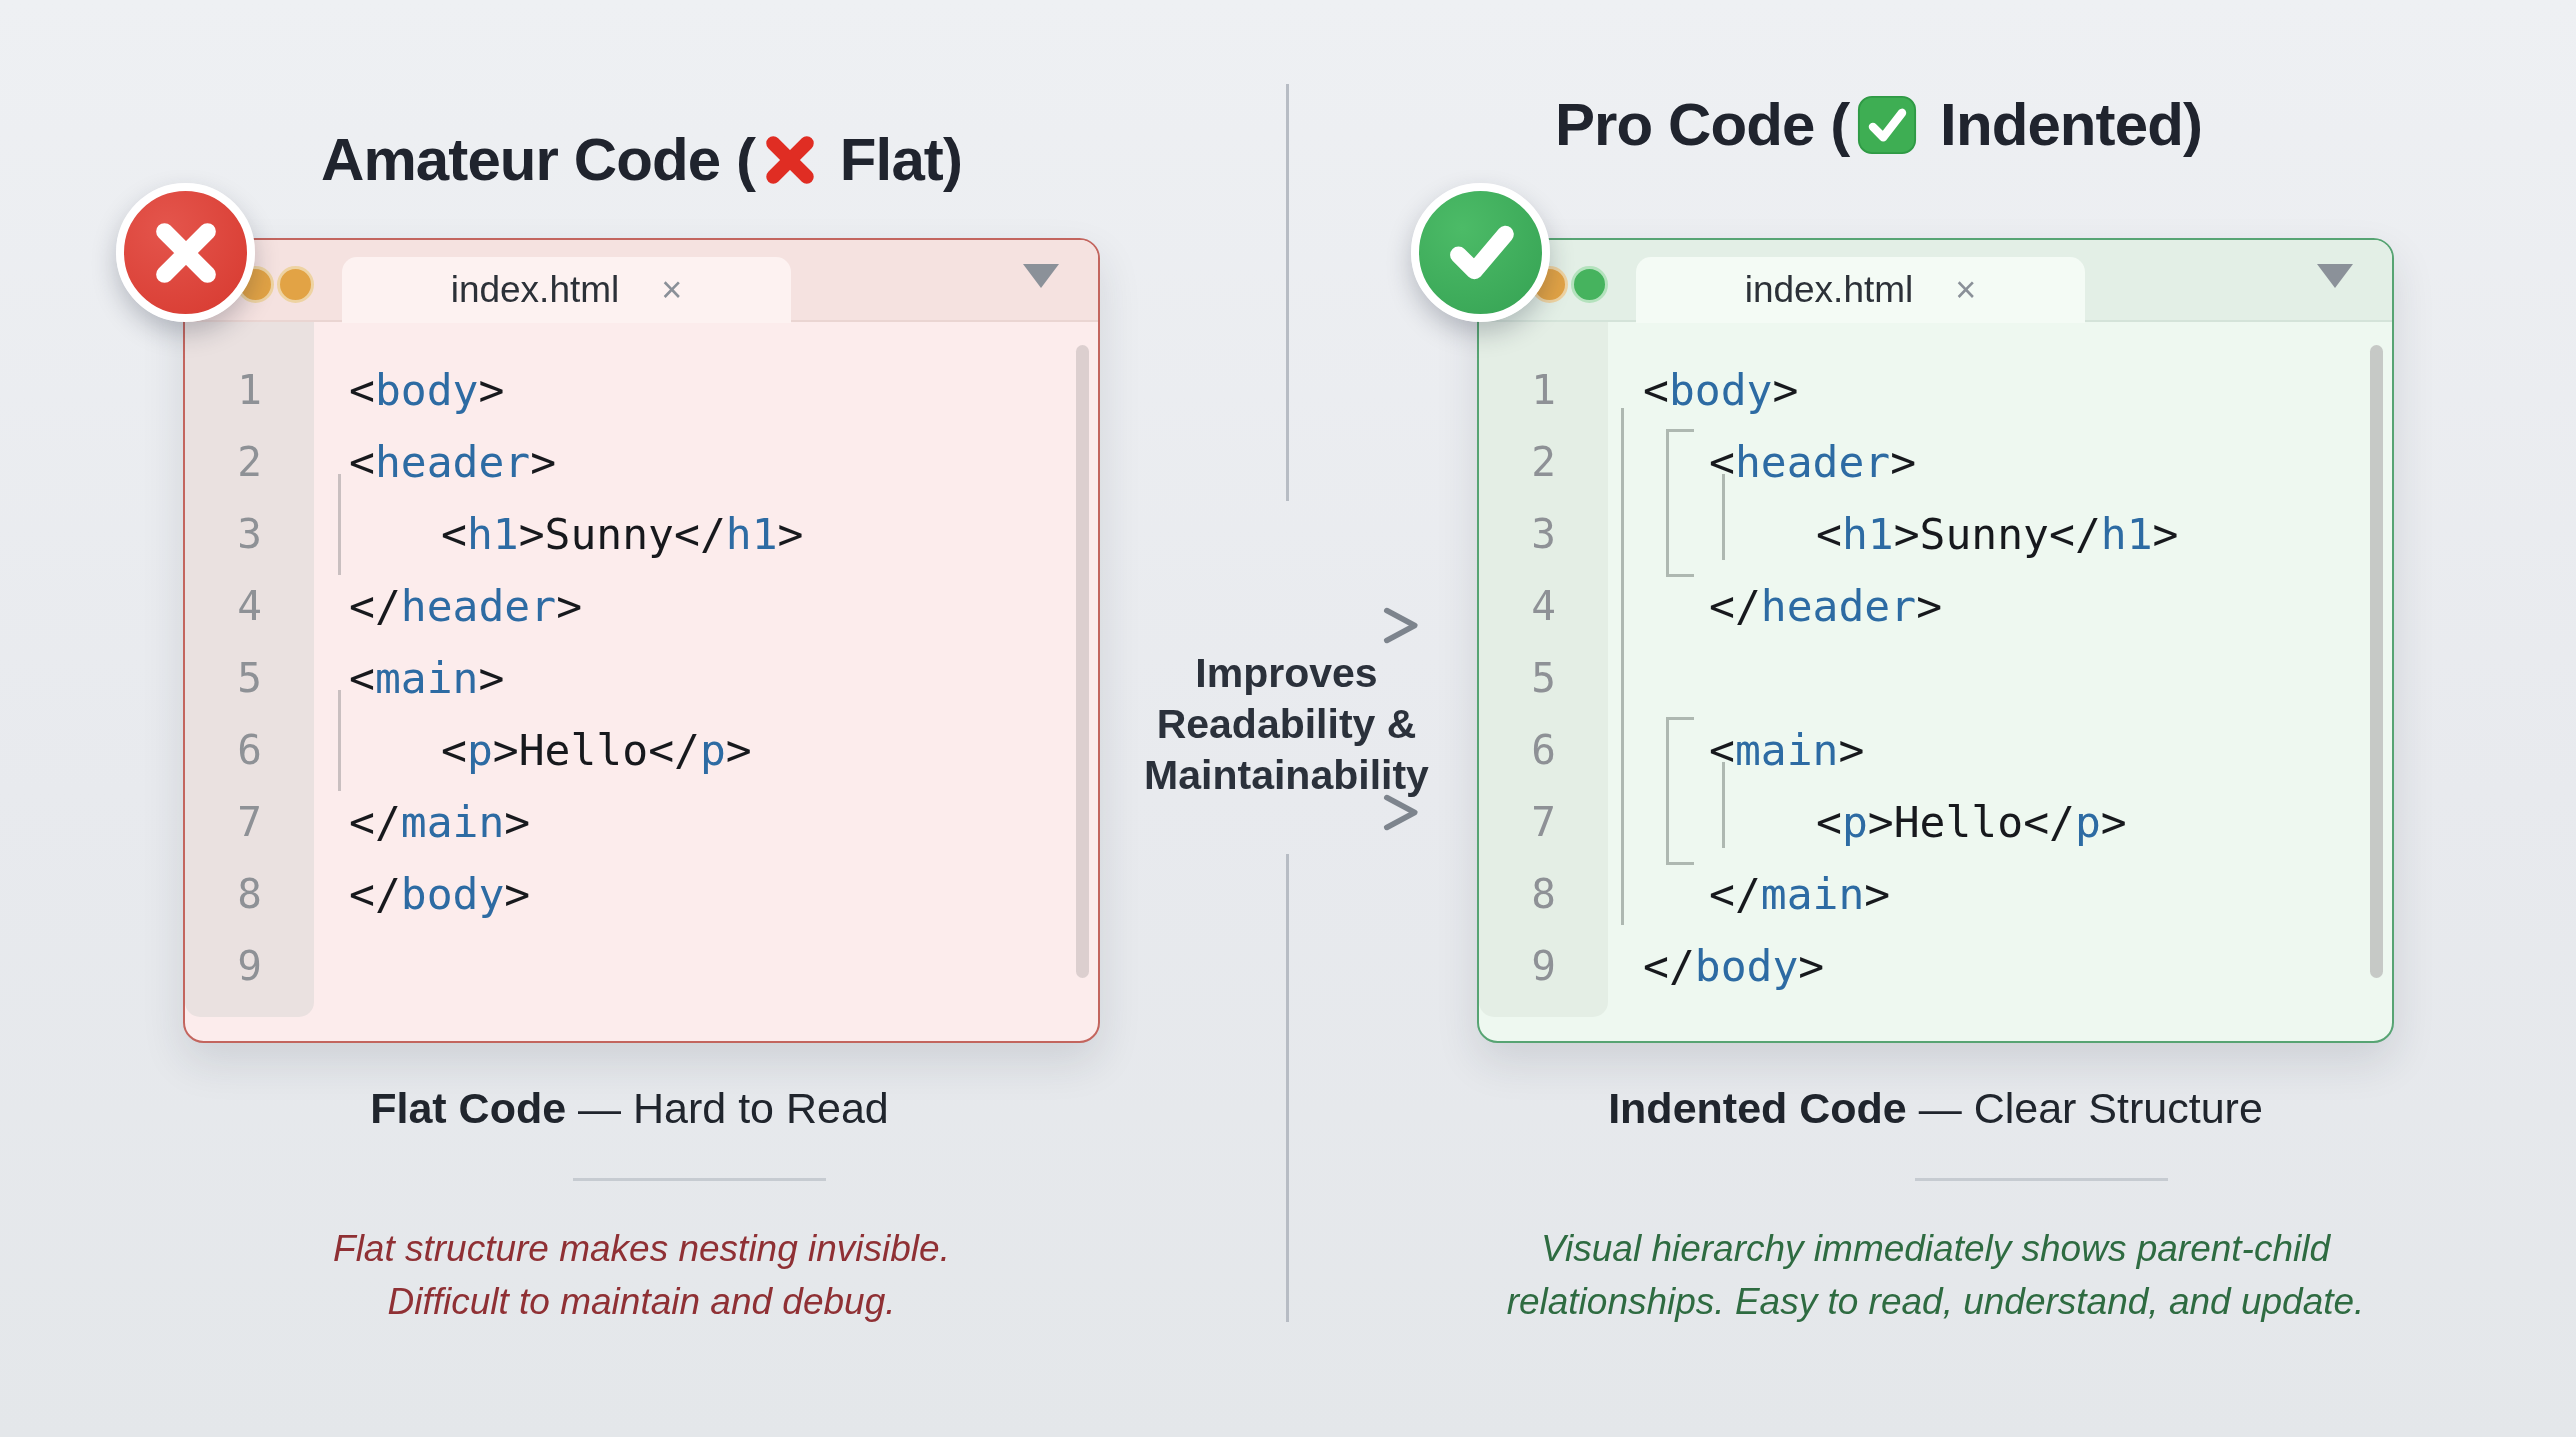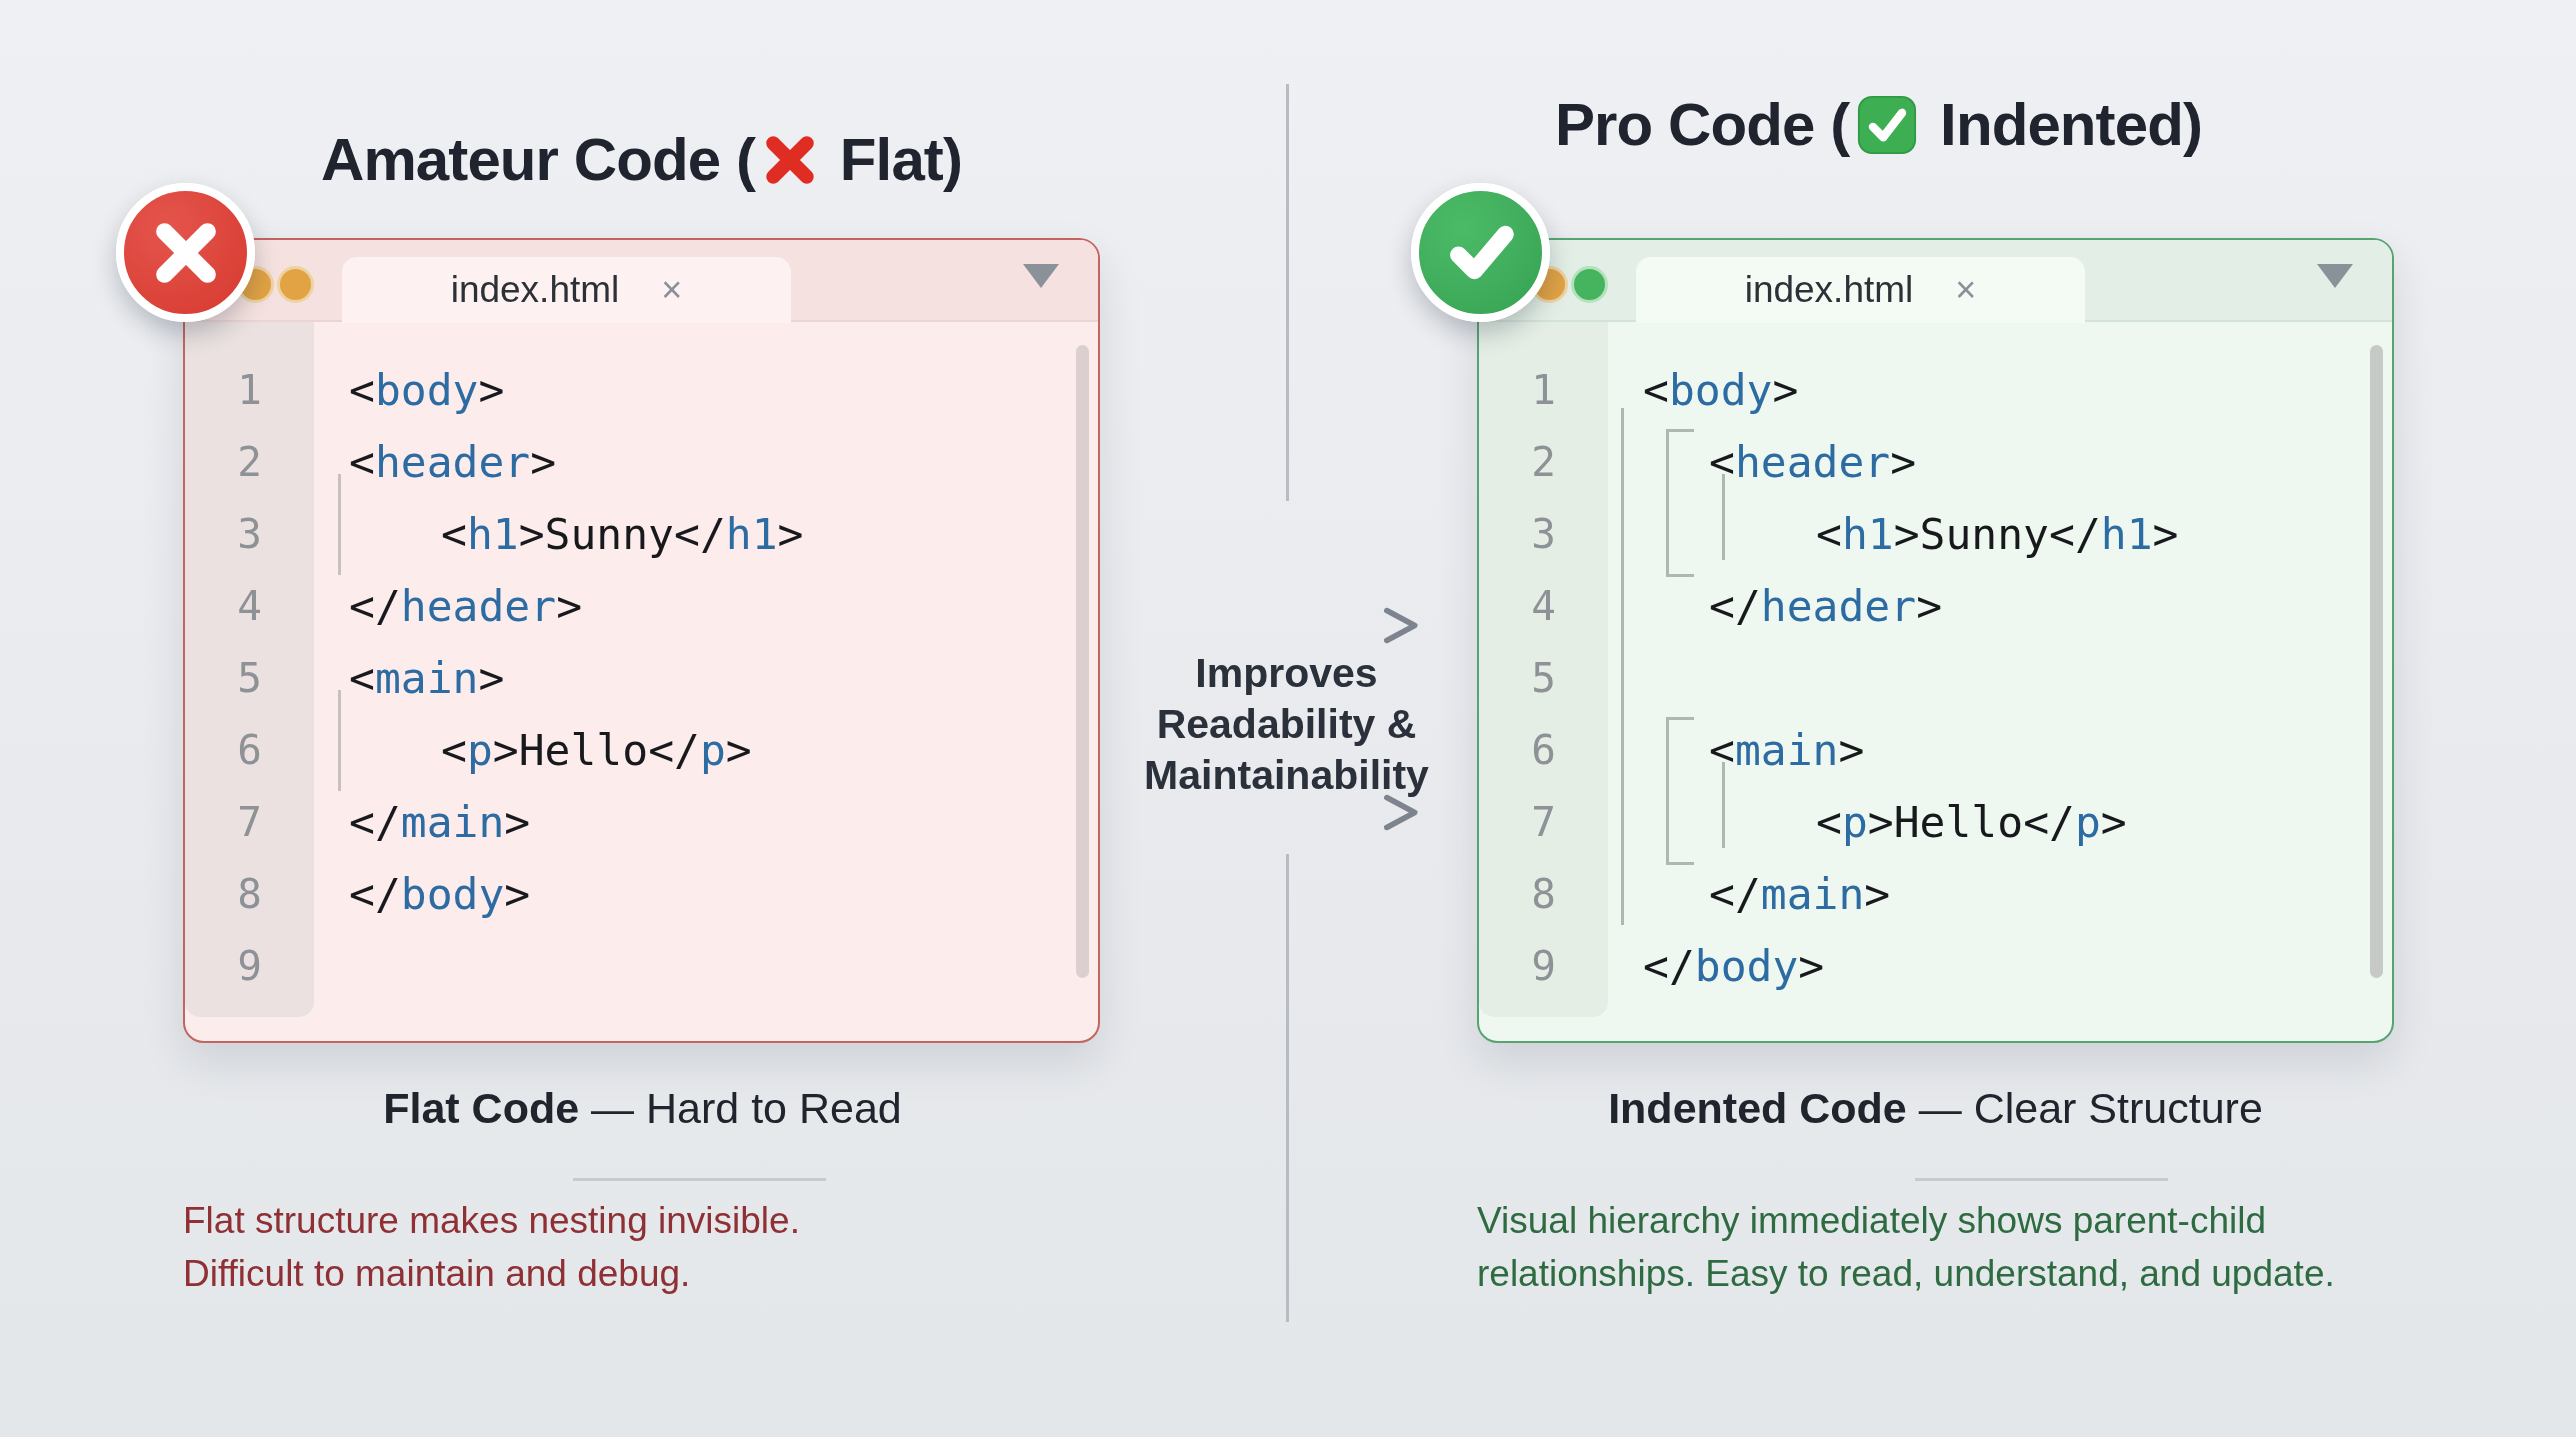--- a/index.html
+++ b/index.html
@@ -66,27 +66,27 @@
   .vseg { position:absolute; left:1286px; width:2.8px; background:#b7bcc4; }
   .vseg-top { top:84px; height:417px; }
   .vseg-bot { top:854px; height:468px; }
   .arrow { position:absolute; left:1138px; width:300px; height:41px; }
   .arrow-1 { top:605px; }
   .arrow-2 { top:792px; }
   .midtext { position:absolute; left:1076px; top:648px; width:421px; text-align:center;
              font-size:41px; font-weight:700; color:#2b313b; line-height:51px; }
   
   .cap { position:absolute; top:1084px; width:917px; text-align:center; font-size:43px; color:#20252d; white-space:pre; }
-  .cap-left  { left:184px; }
+  .cap-left  { left:171px; }
   .cap-right { left:1477px; }
   .cap b { font-weight:700; }
   .capline { position:absolute; top:1178px; width:253px; height:2.8px; background:#c6cbd1; }
   .capline-left  { left:573px; }
   .capline-right { left:1915px; }
-  .desc { position:absolute; top:1194px; width:917px; font-size:37px; line-height:53px; }
+  .desc { position:absolute; top:1222px; width:917px; text-align:center; font-size:37px; line-height:53px;font-style:italic; }
   .desc-left  { left:183px;  color:#8f3034; }
   .desc-right { left:1477px; color:#2e6b41; }
 </style>
 </head>
 <body>
 
 <div class="title title-left">
   <span>Amateur Code (</span>
   <svg width="54" height="54" viewBox="0 0 58 58">
     <path d="M11 11 L47 47 M47 11 L11 47" stroke="#e02d23" stroke-width="15" stroke-linecap="round" fill="none"></path>

